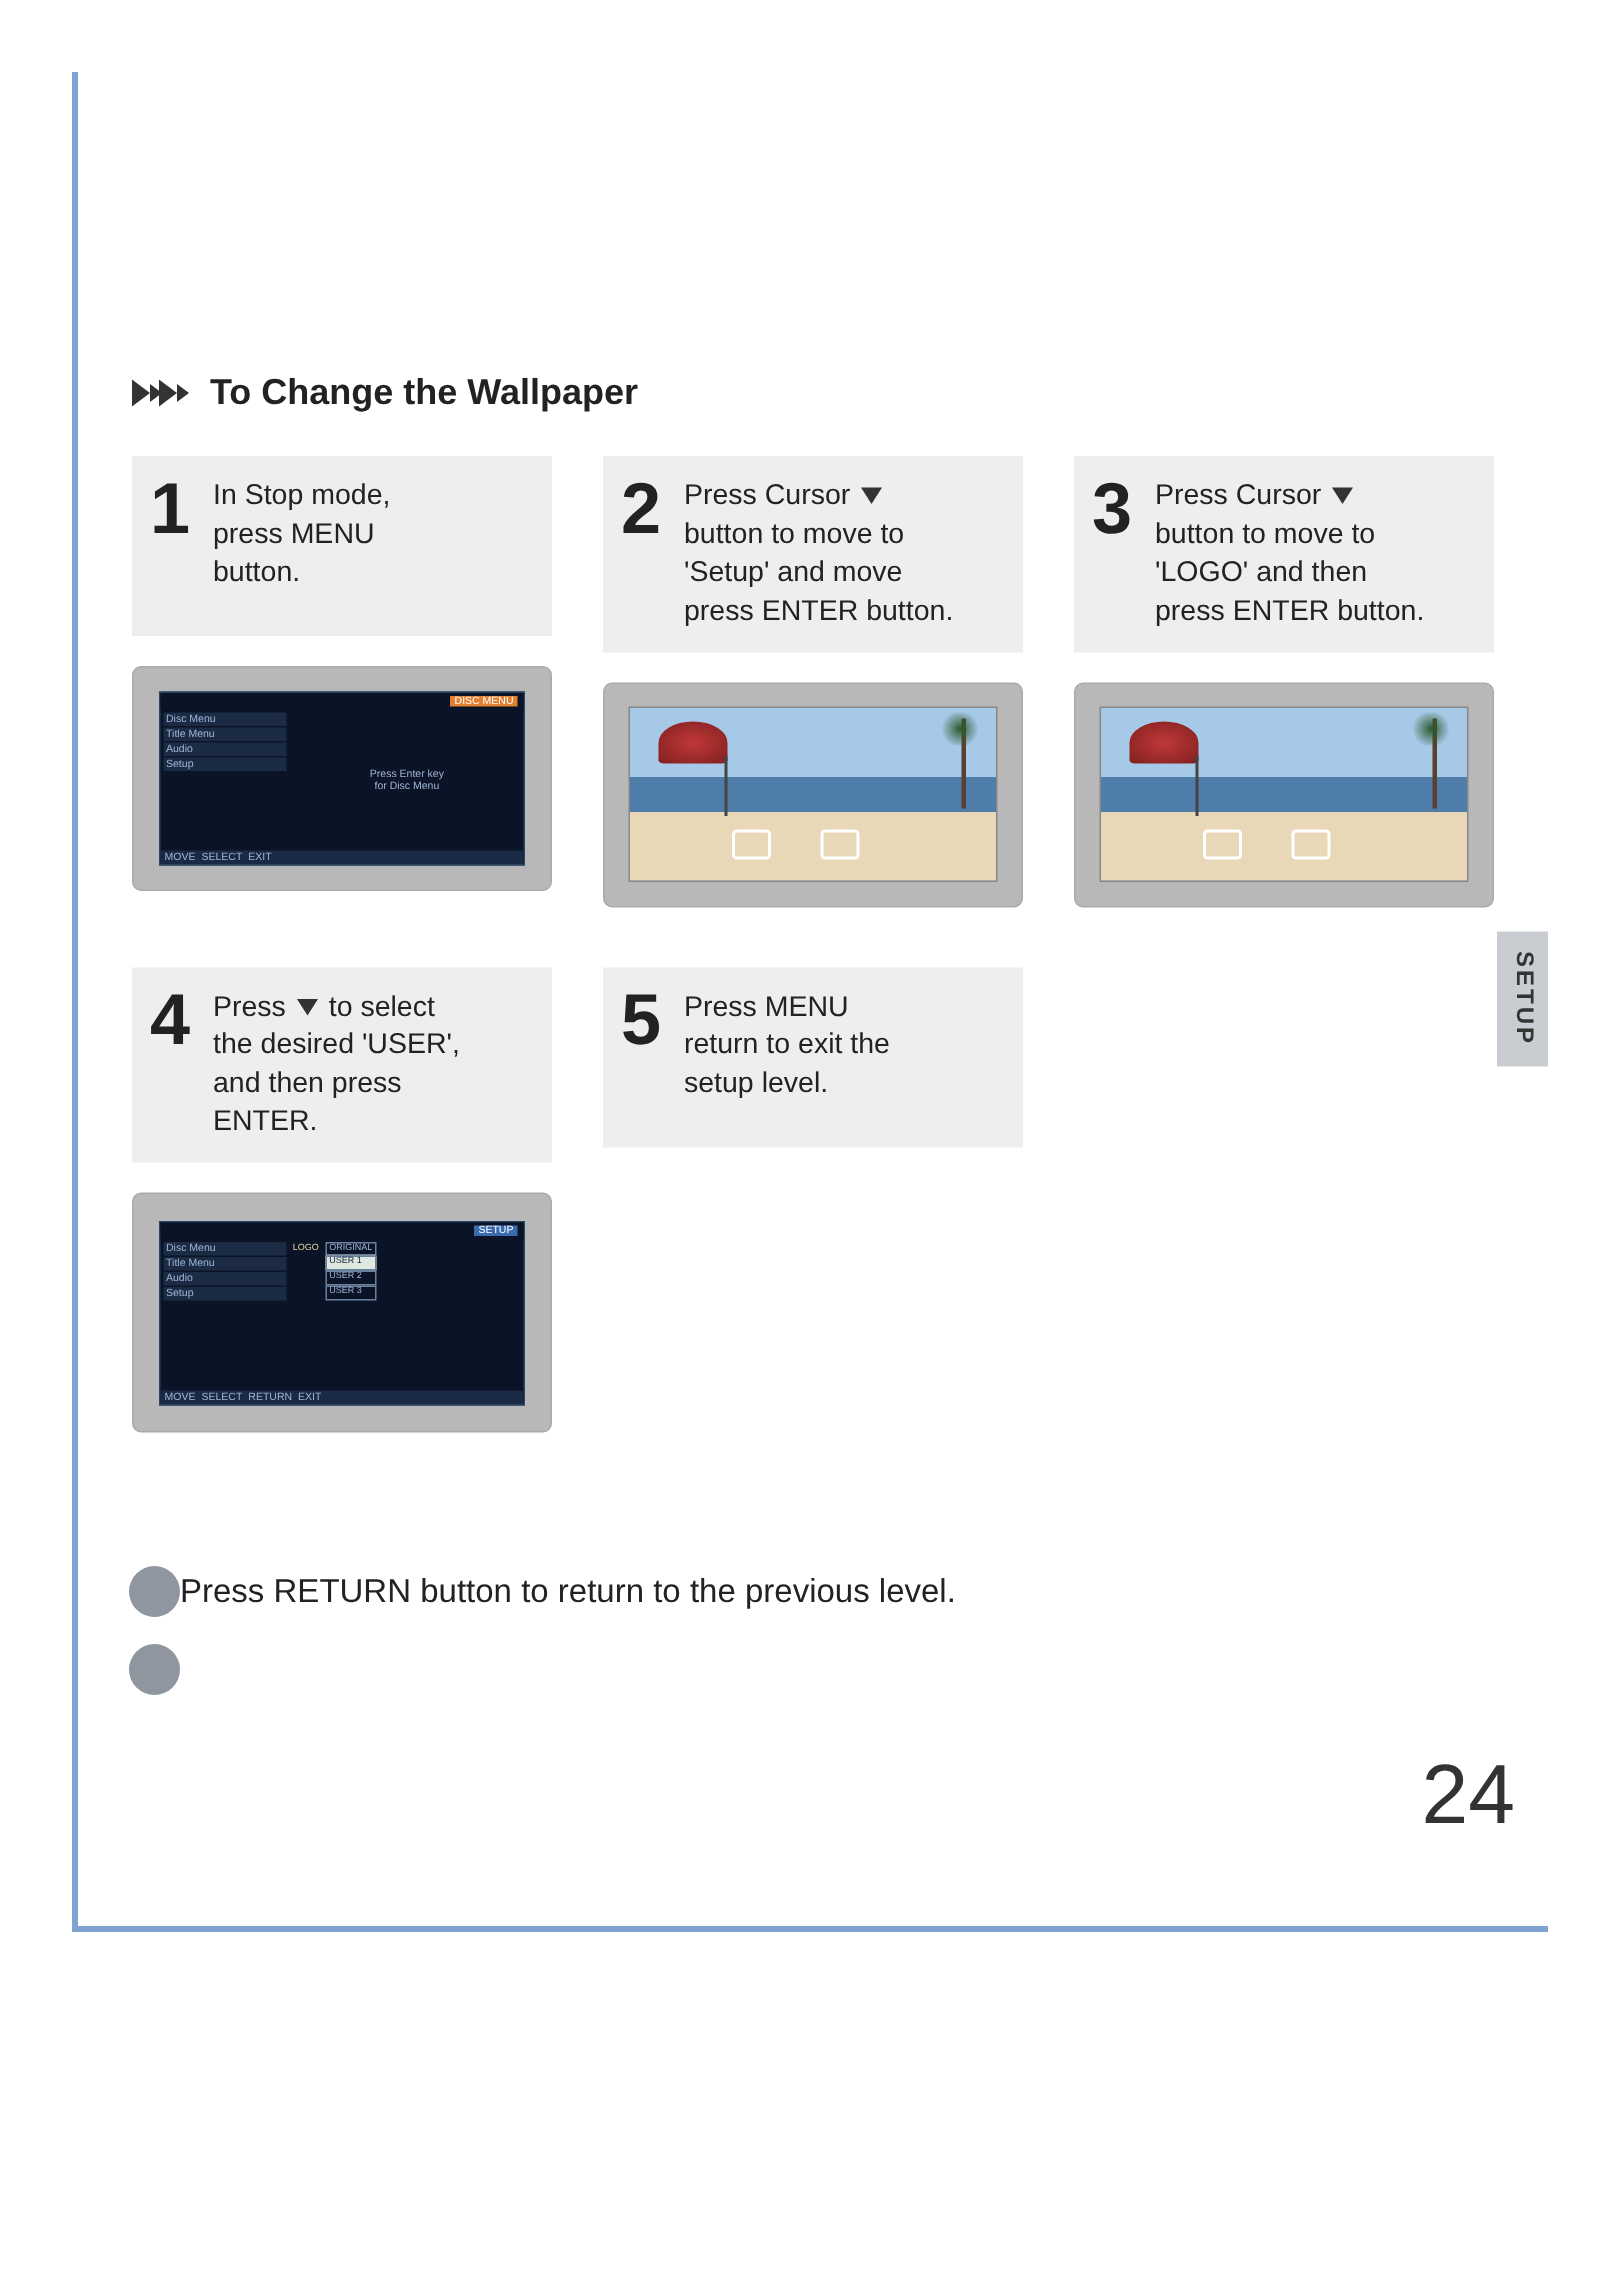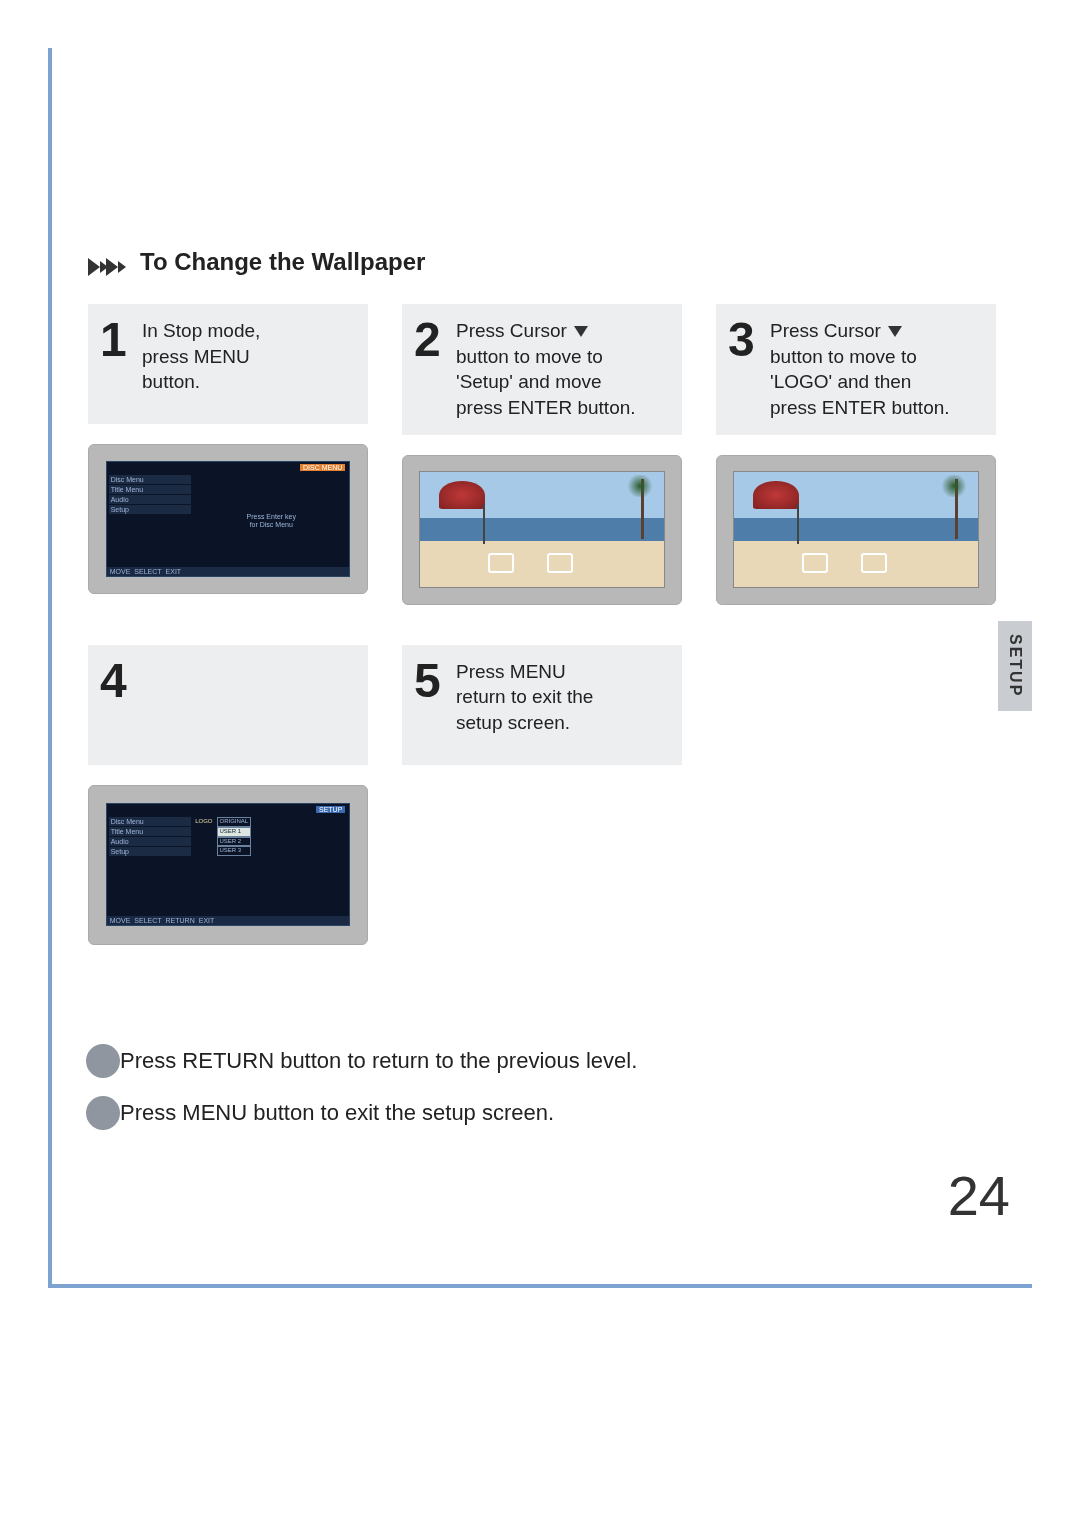--- a/index.html
+++ b/index.html
@@ -1,19 +1,19 @@
 <!DOCTYPE html>
 <html><head>
 <meta charset="utf-8">
 <style>
   html,body{margin:0;padding:0;background:#fff;font-family:Arial,Helvetica,sans-serif;color:#222}
   .page{width:1080px;height:1528px;position:relative;background:#fff;overflow:hidden;box-sizing:border-box}
   .content-frame{position:absolute;left:48px;top:48px;right:48px;bottom:240px;border-left:4px solid #7fa3d0;border-bottom:4px solid #7fa3d0}
   .inner{padding:200px 36px 0 36px}
-  .section-header{display:flex;align-items:flex-end;gap:16px;margin-bottom:28px}
+  .section-header{display:flex;align-items:center;gap:16px;margin-bottom:28px}
   .chev-icon{display:flex;align-items:center}
   .chev-icon span{display:inline-block;width:0;height:0;border-top:9px solid transparent;border-bottom:9px solid transparent;border-left:12px solid #333;margin-right:-2px}
   .chev-icon span.sm{border-top-width:6px;border-bottom-width:6px;border-left-width:8px;margin-left:2px}
   .section-title{font-size:24px;font-weight:bold}
   .steps-row{display:flex;gap:34px;margin-bottom:40px}
   .step{flex:1;display:flex;flex-direction:column;gap:20px}
   .step-text{background:#eceef0;min-height:120px;padding:14px 12px 14px 12px;display:flex;align-items:flex-start;gap:8px;position:relative;box-sizing:border-box}
   .step-num{font-size:48px;font-weight:bold;line-height:0.9;min-width:34px}
   .step-desc{font-size:19px;line-height:1.35}
   .bold{font-weight:normal}
@@ -143,20 +143,26 @@
             </div>
           </div>
         </div>
       </div>
 
       <div class="steps-row row2">
 
         <div class="step">
           <div class="step-text">
             <div class="step-num">4</div>
+            <div class="step-desc">
+              <span>Press </span><span class="tri-down"></span><span> to select</span><br>
+              <span>the desired 'USER',</span><br>
+              <span>and then press</span><br>
+              <span class="bold">ENTER</span><span>.</span>
+            </div>
           </div>
           <div class="step-img">
             <div class="screen-dark">
               <div class="sd-head">
                   <span></span>
                   <span class="tag" style="background:#3a6ab0">SETUP</span>
                 </div>
               <div class="sd-body">
                 <div class="sd-side">
                   <div>Disc Menu</div>
@@ -183,21 +189,21 @@
             </div>
           </div>
         </div>
 
         <div class="step">
           <div class="step-text">
             <div class="step-num">5</div>
             <div class="step-desc">
               <span>Press </span><span class="bold">MENU</span><br>
               <span>return to exit the</span><br>
-              <span>setup screen.</span>
+              <span>setup level.</span>
             </div>
           </div>
         </div>
 
         <div class="step"></div>
       </div>
     </div>
 
     <div class="side-tab">
       <span>SETUP</span>
@@ -206,20 +212,17 @@
 
   <div class="footer-notes">
     <div class="note-row">
       <div class="bullet"></div>
       <div class="note-text">
         <span>Press </span><span class="bold">RETURN</span><span> button to return to the previous level.</span>
       </div>
     </div>
     <div class="note-row">
       <div class="bullet"></div>
-      <div class="note-text">
-        <span>Press </span><span class="bold">MENU</span><span> button to exit the setup screen.</span>
-      </div>
     </div>
   </div>
 
   <div class="pagenum">24</div>
 </div>
 
 </body></html>

